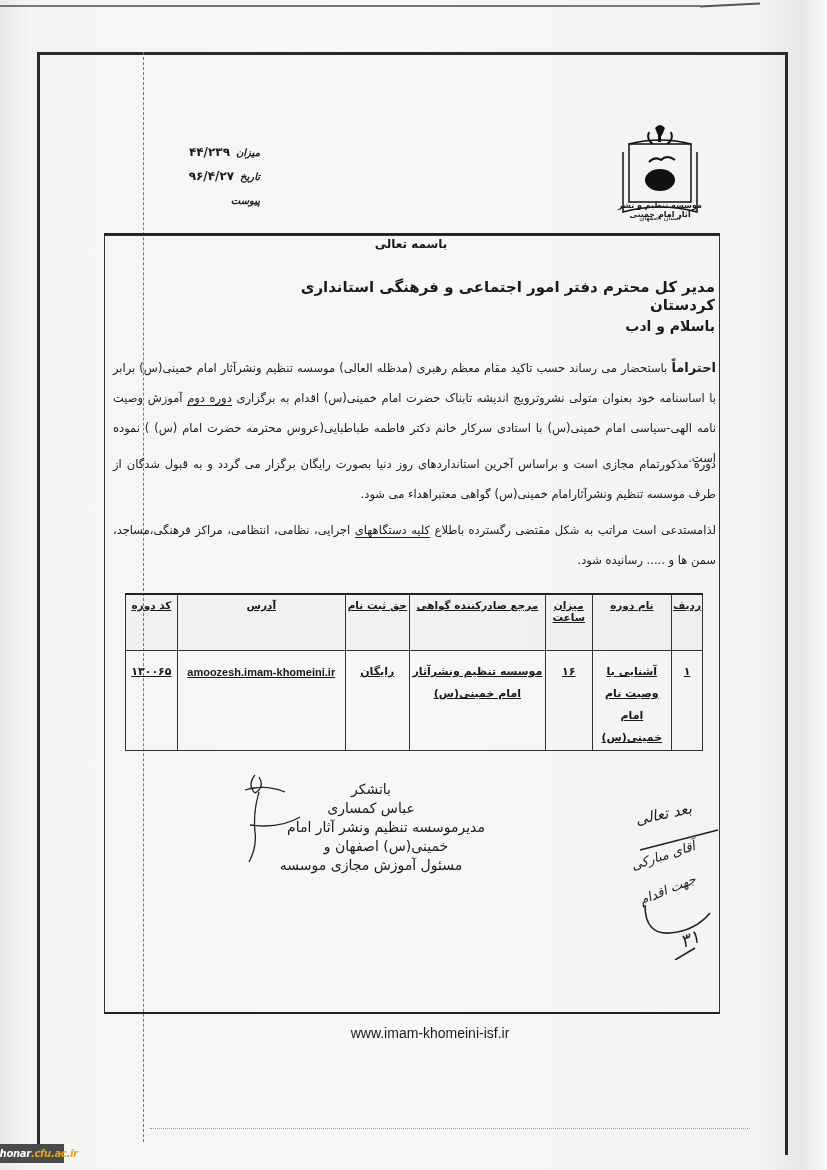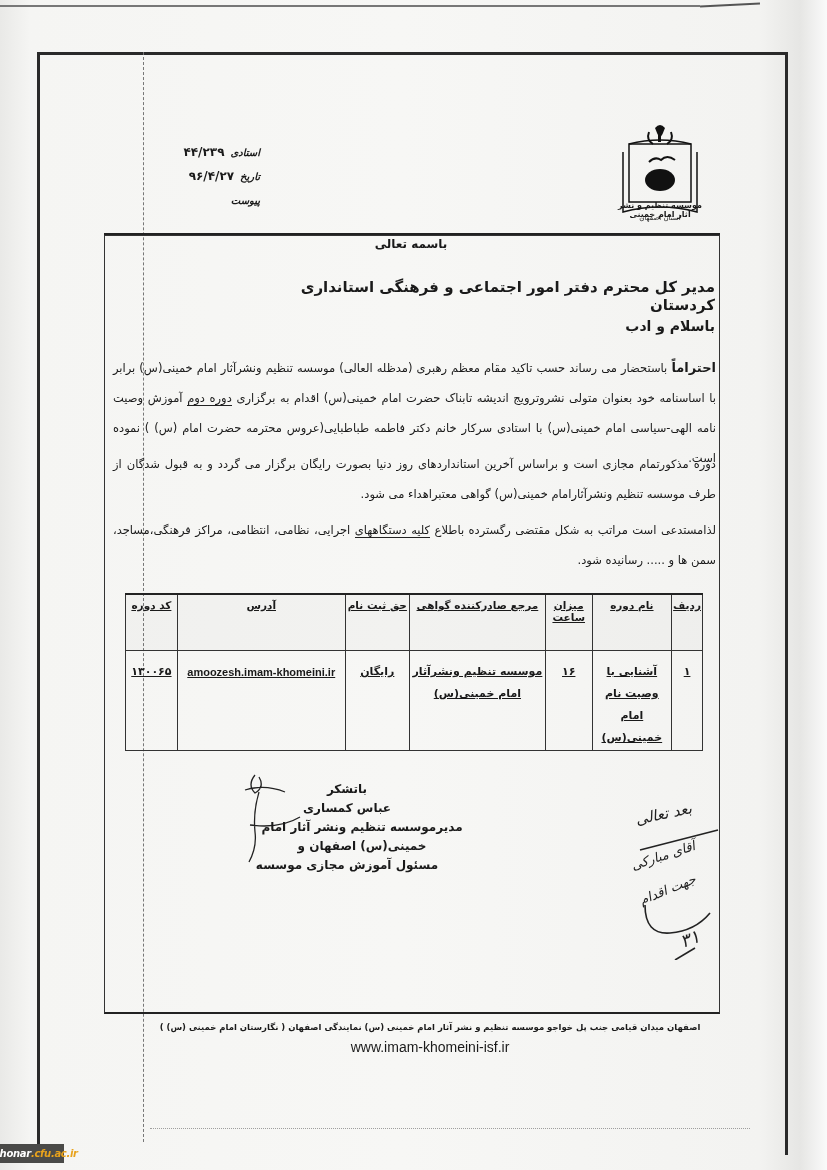--- a/index.html
+++ b/index.html
@@ -50,21 +50,21 @@
       position: absolute; left: 125px; top: 593px; width: 578px; border-collapse: collapse; direction: rtl;
       font-size: 11px;
     }
     table.courses th, table.courses td { border: 1.2px solid #333; vertical-align: top; text-align: center; text-decoration: underline; }
     table.courses th { height: 50px; font-weight: bold; font-size: 10.5px; padding-top: 4px; background: rgba(0,0,0,0.02); }
     table.courses td { height: 85px; padding-top: 10px; font-weight: bold; line-height: 22px; }
     table.courses tr.head { border-top: 2px solid #222; }
     .url { direction: ltr; font-family: "Liberation Sans", sans-serif; font-weight: bold; font-size: 11px; }
 
     
-    .signature { position: absolute; left: 232px; top: 780px; width: 230px; text-align: center; direction: rtl; font-size: 12px; font-weight: bold; line-height: 19px; }
+    .signature { position: absolute; left: 256px; top: 780px; width: 230px; text-align: center; direction: rtl; font-size: 14px; font-weight: normal; line-height: 19px; }
     .signature .line3 { margin-right: -30px; }
     .sig-scribble { position: absolute; left: 225px; top: 770px; width: 90px; height: 100px; }
 
     
     .handnote { position: absolute; left: 600px; top: 790px; width: 120px; height: 170px; }
     .hand-text { position: absolute; direction: rtl; font-family: "DejaVu Serif", serif; font-style: italic; color: #222; font-size: 15px; }
 
     
     .footer { position: absolute; left: 150px; top: 1020px; width: 560px; text-align: center; direction: rtl; font-size: 8.5px; font-weight: bold; line-height: 14px; }
     .footer .phones { border-bottom: 1.5px solid #222; display: inline-block; }
@@ -79,21 +79,21 @@
 <body>
 
 <div class="paper"></div>
 <div class="top-line"></div>
 <div class="top-corner"></div>
 <div class="outer-frame"></div>
 <div class="dashed-guide"></div>
 
 <div class="ref-block">
   <div class="ref-row">
-    <span class="ref-label">استادی</span>
+    <span class="ref-label">میزان</span>
     <span>۴۴/۲۳۹</span>
   </div>
   <div class="ref-row">
     <span class="ref-label">تاریخ</span>
     <span>۹۶/۴/۲۷</span>
   </div>
   <div class="ref-row">
     <span class="ref-label">پیوست</span>
   </div>
 </div>
@@ -172,21 +172,20 @@
     <path d="M45 115 q0 30 25 28 q25 -2 40 -20" stroke="#222" stroke-width="1.6" fill="none"></path>
     <line x1="95" y1="158" x2="75" y2="170" stroke="#222" stroke-width="1.6"></line>
   </svg>
   <span class="hand-text" style="left:35px;top:15px;transform:rotate(-12deg)">بعد تعالی</span>
   <span class="hand-text" style="left:30px;top:58px;transform:rotate(-18deg);font-size:13px">آقای مبارکی</span>
   <span class="hand-text" style="left:38px;top:92px;transform:rotate(-22deg);font-size:13px">جهت اقدام</span>
   <span class="hand-text" style="left:80px;top:138px;transform:rotate(-20deg);font-size:18px">۳۱</span>
 </div>
 
 <div class="footer">
-  <div>اصفهان میدان قیامی جنب پل خواجو موسسه تنظیم و نشر آثار امام خمینی (س) نمایندگی اصفهان ( نگارستان امام خمینی (س) )</div>
   <div class="site">www.imam-khomeini-isf.ir</div>
 </div>
 <div class="bottom-fragments"></div>
 
 <div class="watermark">
   <span class="wm-a">bahonar</span>
     <span class="wm-b">.cfu.ac.ir</span>
 </div>
 
 </body></html>

